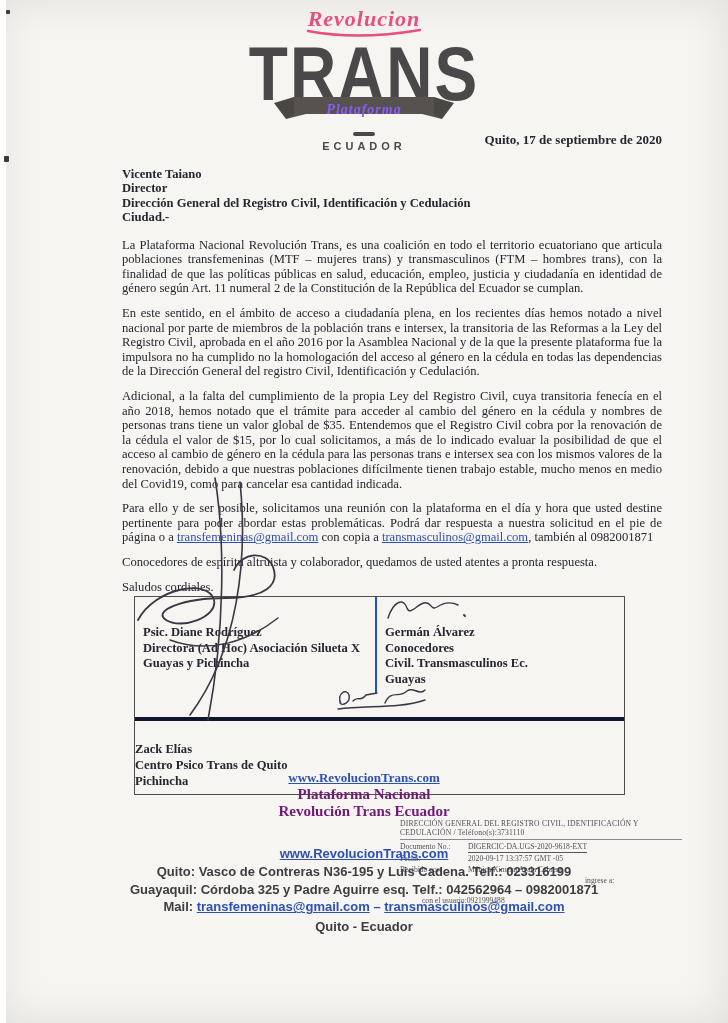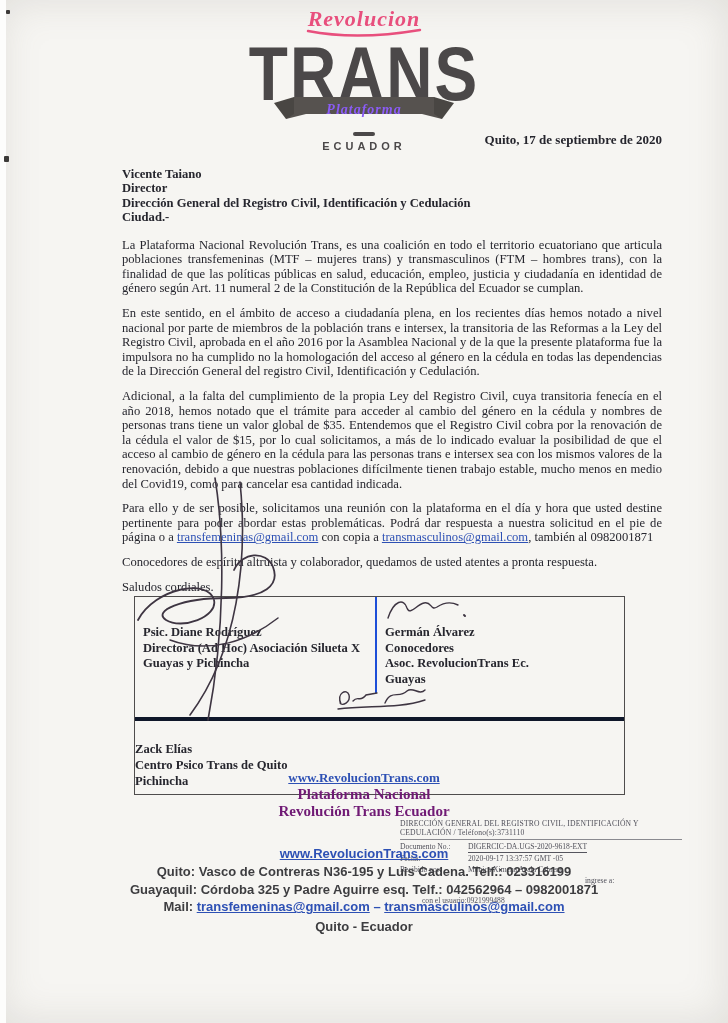--- a/index.html
+++ b/index.html
@@ -133,21 +133,21 @@
   <div class="sig-table">
     <div class="sig-row1">
       <div class="sig-cell">
         <div>Psic. Diane Rodríguez</div>
         <div>Directora (Ad Hoc) Asociación Silueta X</div>
         <div>Guayas y Pichincha</div>
       </div>
       <div class="sig-cell c2">
         <div>Germán Álvarez</div>
         <div>Conocedores</div>
-        <div>Asoc. RevolucionTrans Ec.</div>
+        <div>Civil. Transmasculinos Ec.</div>
         <div>Guayas</div>
       </div>
     </div>
     <div class="sig-row2">
       <div>Zack Elías</div>
       <div>Centro Psico Trans de Quito</div>
       <div>Pichincha</div>
     </div>
   </div>
 

